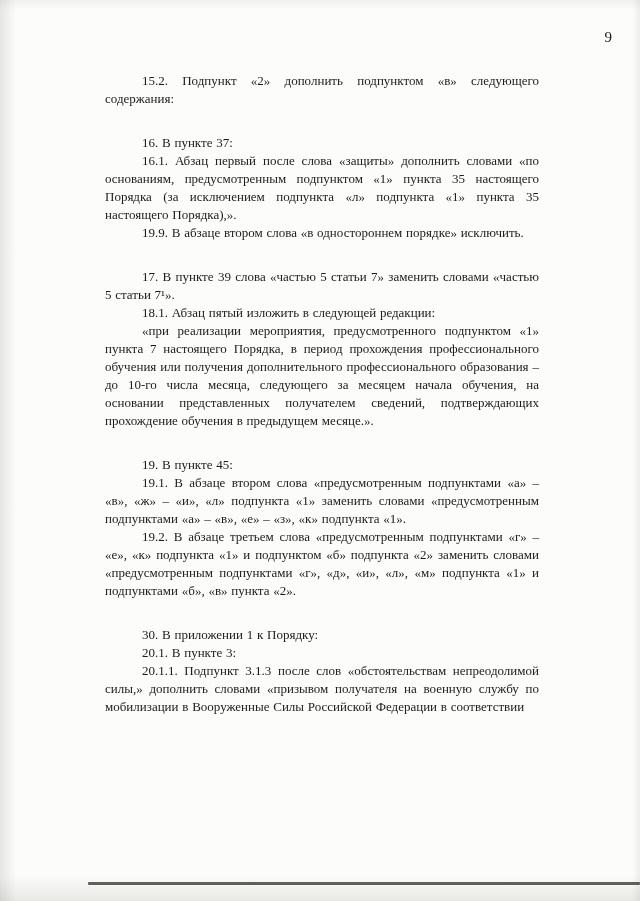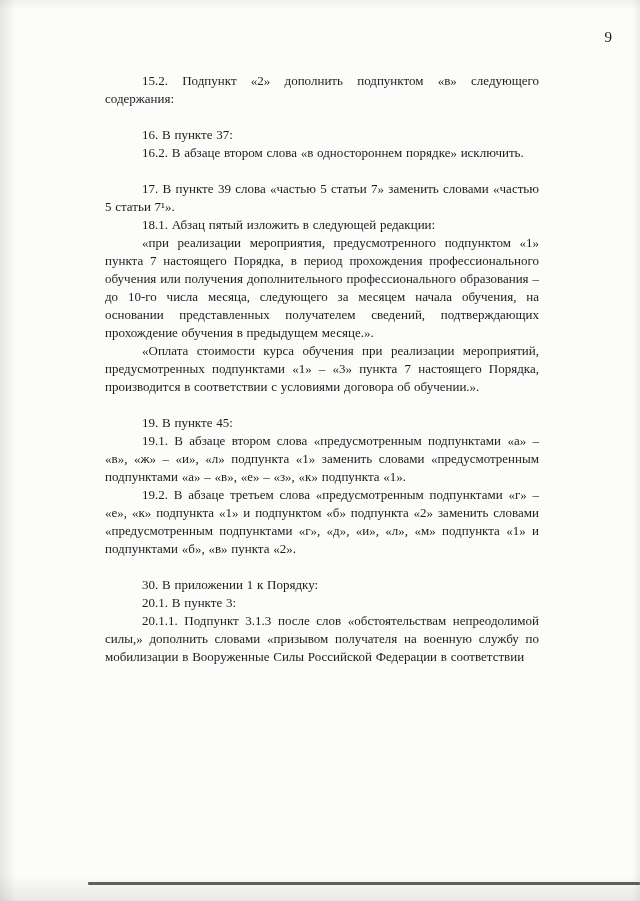--- a/index.html
+++ b/index.html
@@ -53,37 +53,37 @@
   }
   .para {
     margin: 0;
     font-size: 13px;
     line-height: 18px;
     text-align: justify;
     text-indent: 37px;
     word-spacing: 0.5px;
   }
   .para.gap {
-    margin-top: 18px;
+    margin-top: 26px;
   }
 </style>
 </head>
 <body>
 
 <div class="scan-page">
   <div class="page-number">9</div>
 
   <div class="doc-text">
       <p class="para">15.2. Подпункт «2» дополнить подпунктом «в» следующего содержания:</p>
       <p class="para gap">16. В пункте 37:</p>
-      <p class="para">16.2. В абзаце втором слова «в одностороннем порядке» исключить.</p>
+      <p class="para">16.1. Абзац первый после слова «защиты» дополнить словами «по основаниям, предусмотренным подпунктом «1» пункта 35 настоящего Порядка (за исключением подпункта «л» подпункта «1» пункта 35 настоящего Порядка),».</p>
+      <p class="para">19.9. В абзаце втором слова «в одностороннем порядке» исключить.</p>
       <p class="para gap">17. В пункте 39 слова «частью 5 статьи 7» заменить словами «частью 5 статьи 7¹».</p>
       <p class="para">18.1. Абзац пятый изложить в следующей редакции:</p>
       <p class="para">«при реализации мероприятия, предусмотренного подпунктом «1» пункта 7 настоящего Порядка, в период прохождения профессионального обучения или получения дополнительного профессионального образования – до 10-го числа месяца, следующего за месяцем начала обучения, на основании представленных получателем сведений, подтверждающих прохождение обучения в предыдущем месяце.».</p>
-      <p class="para">«Оплата стоимости курса обучения при реализации мероприятий, предусмотренных подпунктами «1» – «3» пункта 7 настоящего Порядка, производится в соответствии с условиями договора об обучении.».</p>
       <p class="para gap">19. В пункте 45:</p>
       <p class="para">19.1. В абзаце втором слова «предусмотренным подпунктами «а» – «в», «ж» – «и», «л» подпункта «1» заменить словами «предусмотренным подпунктами «а» – «в», «е» – «з», «к» подпункта «1».</p>
       <p class="para">19.2. В абзаце третьем слова «предусмотренным подпунктами «г» – «е», «к» подпункта «1» и подпунктом «б» подпункта «2» заменить словами «предусмотренным подпунктами «г», «д», «и», «л», «м» подпункта «1» и подпунктами «б», «в» пункта «2».</p>
       <p class="para gap">30. В приложении 1 к Порядку:</p>
       <p class="para">20.1. В пункте 3:</p>
       <p class="para">20.1.1. Подпункт 3.1.3 после слов «обстоятельствам непреодолимой силы,» дополнить словами «призывом получателя на военную службу по мобилизации в Вооруженные Силы Российской Федерации в соответствии</p>
     </div>
 
   <div class="scan-bottom-line"></div>
 </div>

